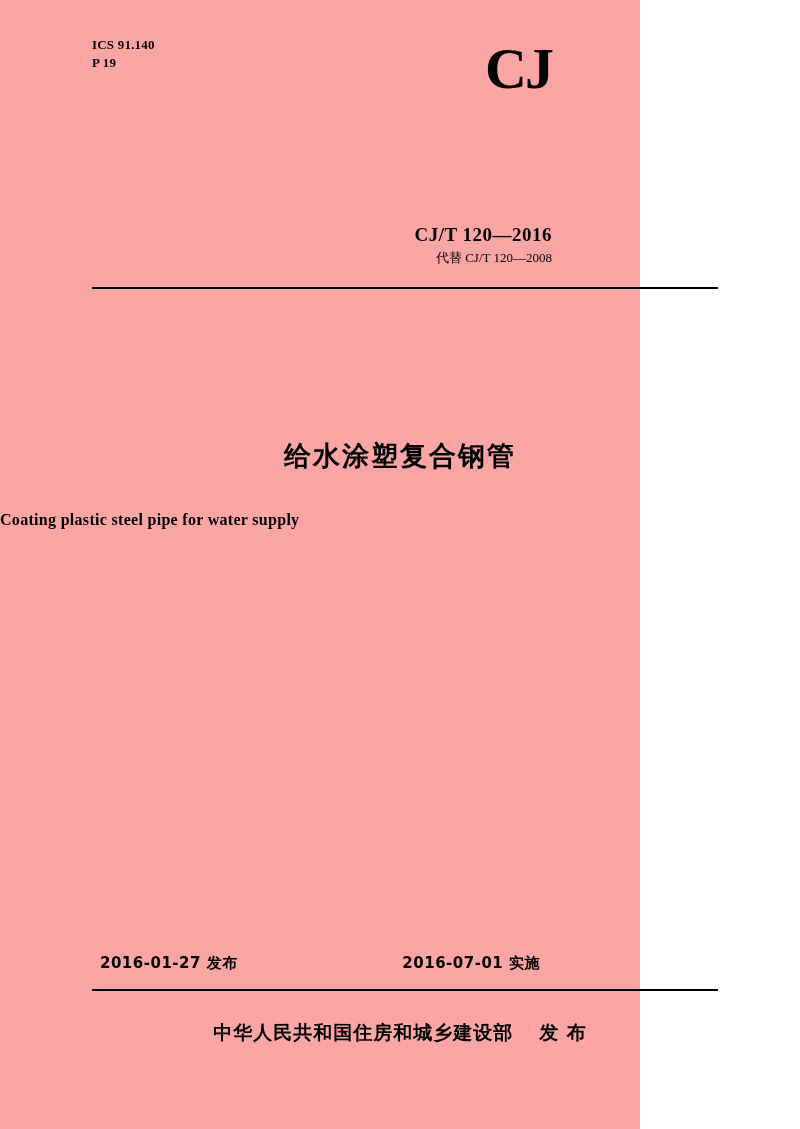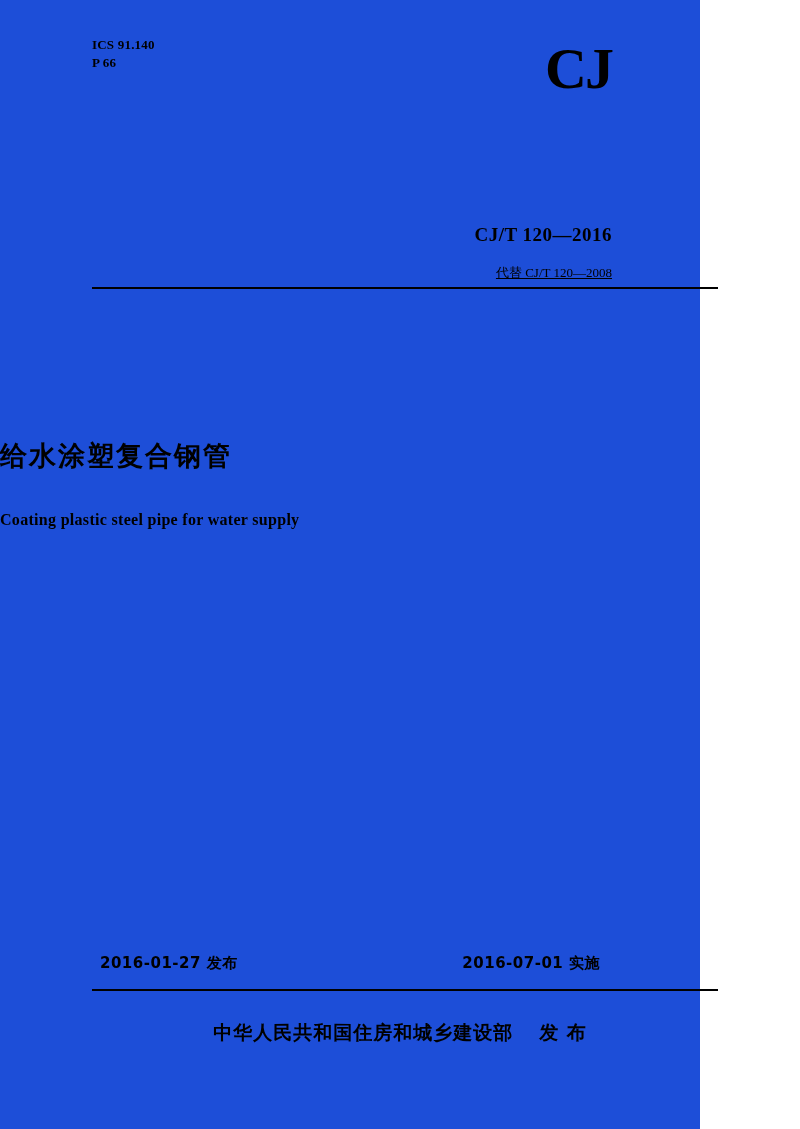--- a/index.html
+++ b/index.html
@@ -12,23 +12,23 @@
     height: 1129px;
     position: relative;
     font-family: "Liberation Sans", sans-serif;
     color: #000000;
     overflow: hidden;
   }
 
   .page {
     position: absolute;
     left: 0; top: 0;
-    width: 700px;
+    width: 640px;
     height: 1129px;
-    background: #1d4ed8;
+    background: #fca5a5;
   }
 
   
   .ics-block {
     position: absolute;
     left: 92px;
     top: 36px;
     line-height: 1.35;
   }
   .ics-line {
@@ -75,41 +75,41 @@
   .code-main {
     font-family: "Liberation Serif", serif;
     font-weight: bold;
     font-size: 19px;
     letter-spacing: 0.5px;
     white-space: nowrap;
   }
   .code-sub {
     font-family: "Liberation Serif", serif;
     font-size: 13px;
-    margin-top: 18px;
+    margin-top: 3px;
     white-space: nowrap;
-    text-decoration: underline;
   }
 
   
   .rule {
     position: absolute;
     left: 92px;
     width: 626px;
     background: #000;
   }
   .rule-top { top: 287px; height: 2px; }
   .rule-bottom { top: 989px; height: 2px; }
 
   
   .doc-title-cn {
     position: absolute;
     left: 0;
     top: 438px;
     width: 800px;
+    text-align: center;
     font-family: Liberation Sans, sans-serif;
     font-weight: bold;
     font-size: 27px;
     letter-spacing: 2px;
   }
   .doc-title-en {
     position: absolute;
     left: 0;
     top: 511px;
     width: 800px;
@@ -155,21 +155,21 @@
     margin-left: 26px;
   }
 </style>
 </head>
 <body>
 
 <div class="page">
 
   <div class="ics-block">
     <div class="ics-line">ICS 91.140</div>
-    <div class="ics-line">P 66</div>
+    <div class="ics-line">P 19</div>
   </div>
 
   <div class="cj-logo">CJ</div>
 
 
   <div class="code-block">
     <div class="code-main">CJ/T 120—2016</div>
     <div class="code-sub">代替 CJ/T 120—2008</div>
   </div>
 

